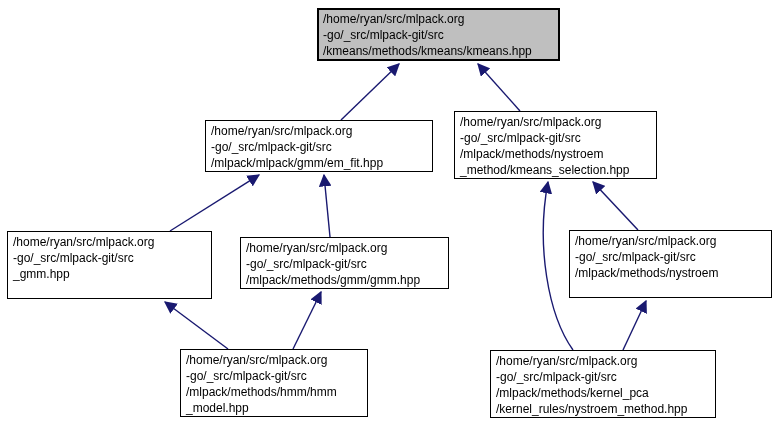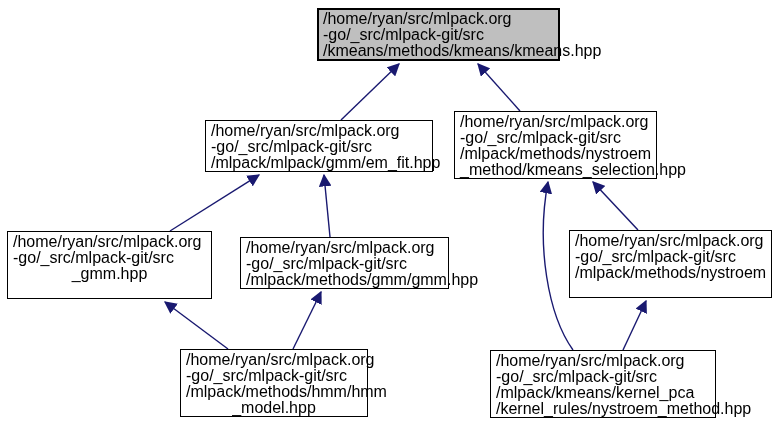--- a/index.html
+++ b/index.html
@@ -22,29 +22,29 @@
     width: 779px;
     height: 423px;
     z-index: 0;
   }
   .node {
     position: absolute;
     box-sizing: border-box;
     background: #ffffff;
     border: 1px solid #000000;
     color: #000000;
-    font-size: 16px;
+    font-size: 12px;
     line-height: 16px;
     padding: 2px 5px;
     z-index: 1;
     white-space: nowrap;
     cursor: pointer;
   }
   .node span { display: block; text-align: left; }
-  .node span.center { text-align: center; }
+  .node span.center { }
   .node.highlight {
     background: #bfbfbf;
     border-width: 2px;
     padding: 1px 4px;
   }
   
   .n-kmeans      { left: 317px; top: 8px;   width: 243px; height: 53px; }
   .n-emfit       { left: 205px; top: 120px; width: 228px; height: 52px; }
   .n-kmeanssel   { left: 454px; top: 111px; width: 203px; height: 68px; }
   .n-diaggmm     { left: 7px;   top: 231px; width: 205px; height: 68px; }
@@ -117,17 +117,17 @@
   <div class="node n-hmmmodel">
     <span>/home/ryan/src/mlpack.org</span>
     <span>-go/_src/mlpack-git/src</span>
     <span>/mlpack/methods/hmm/hmm</span>
     <span class="center">_model.hpp</span>
   </div>
 
   <div class="node n-kernelpca">
     <span>/home/ryan/src/mlpack.org</span>
     <span>-go/_src/mlpack-git/src</span>
-    <span>/mlpack/kmeans/kernel_pca</span>
+    <span>/mlpack/methods/kernel_pca</span>
     <span>/kernel_rules/nystroem_method.hpp</span>
   </div>
 
 </div>
 
 </body></html>

